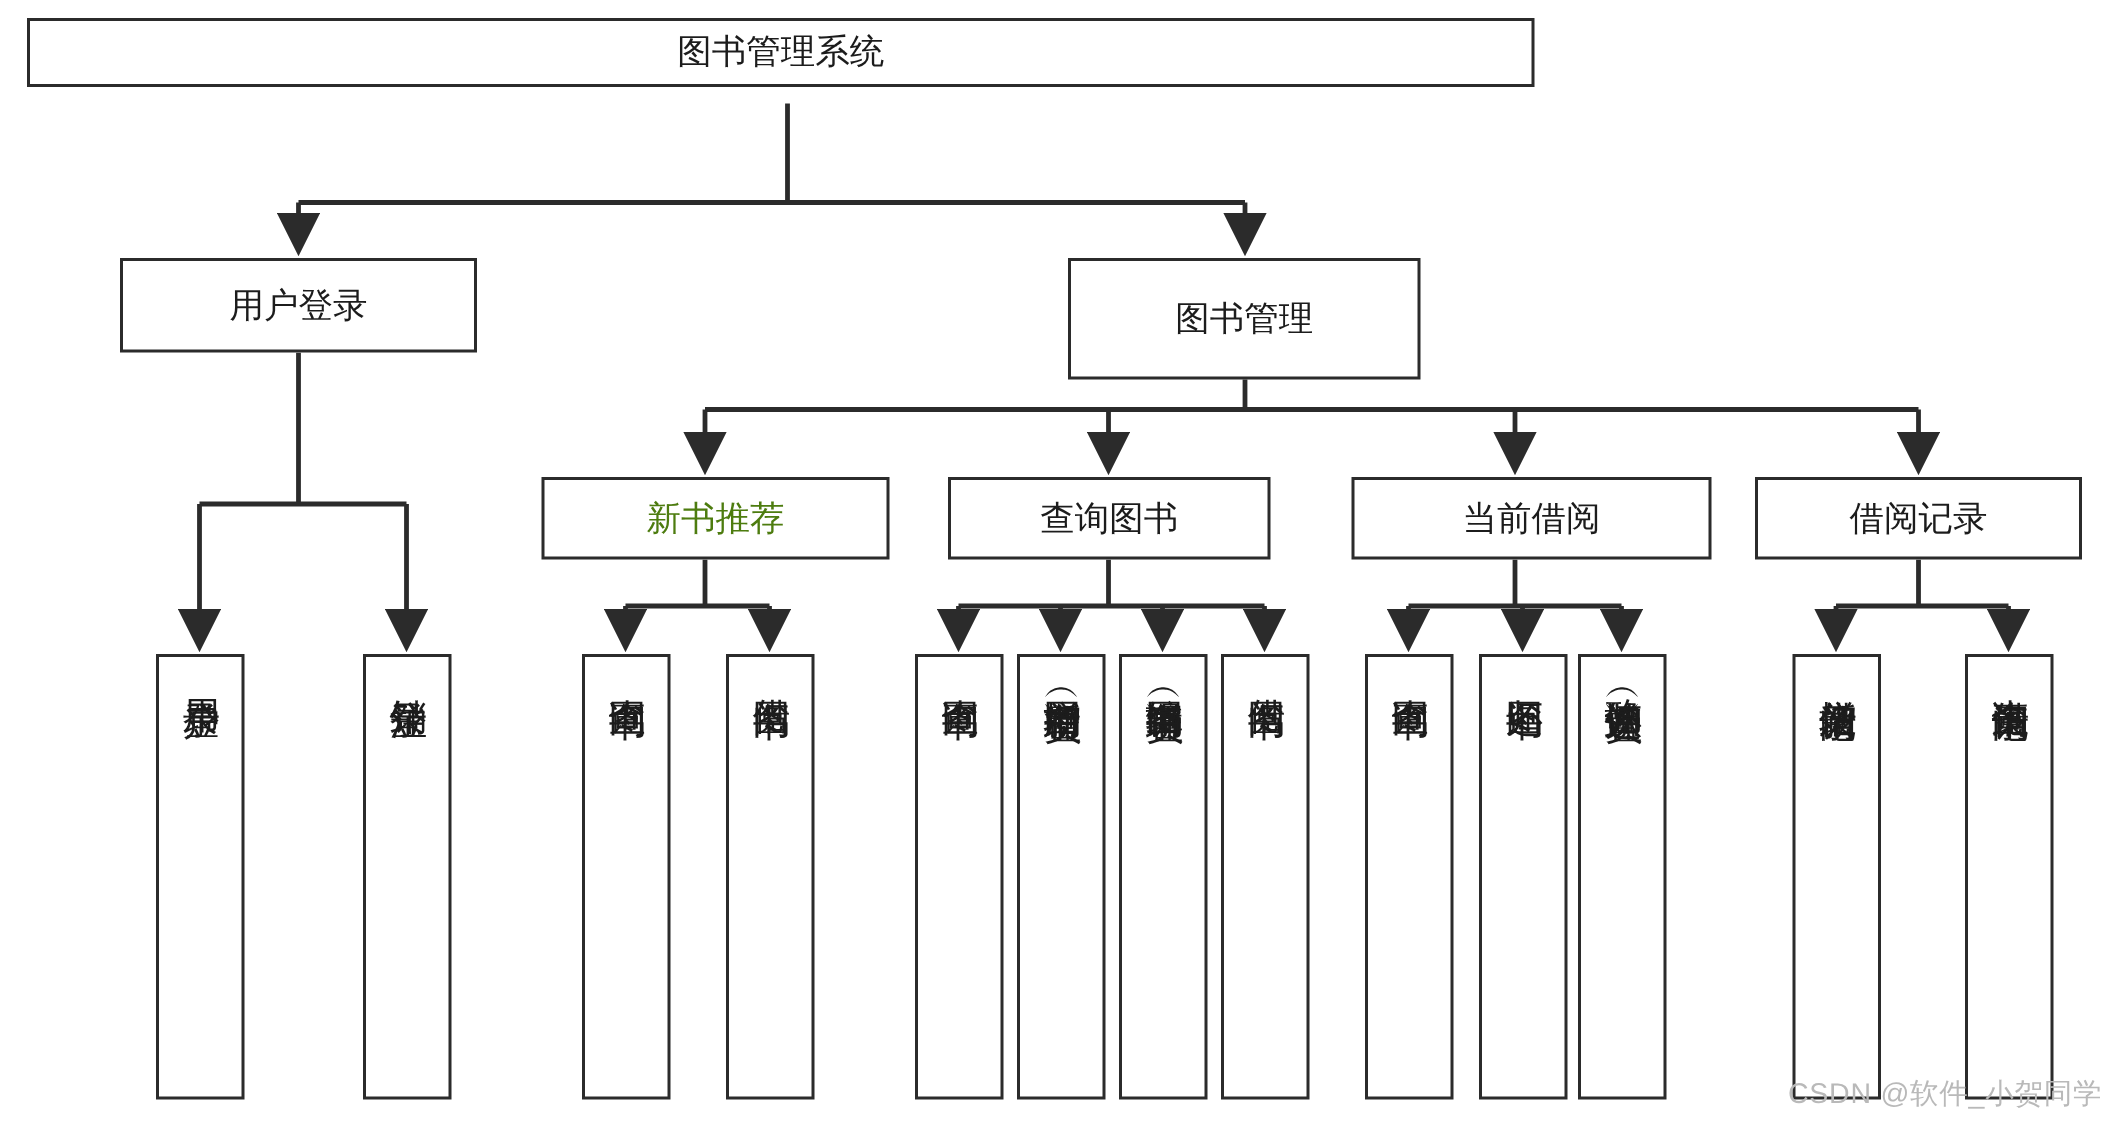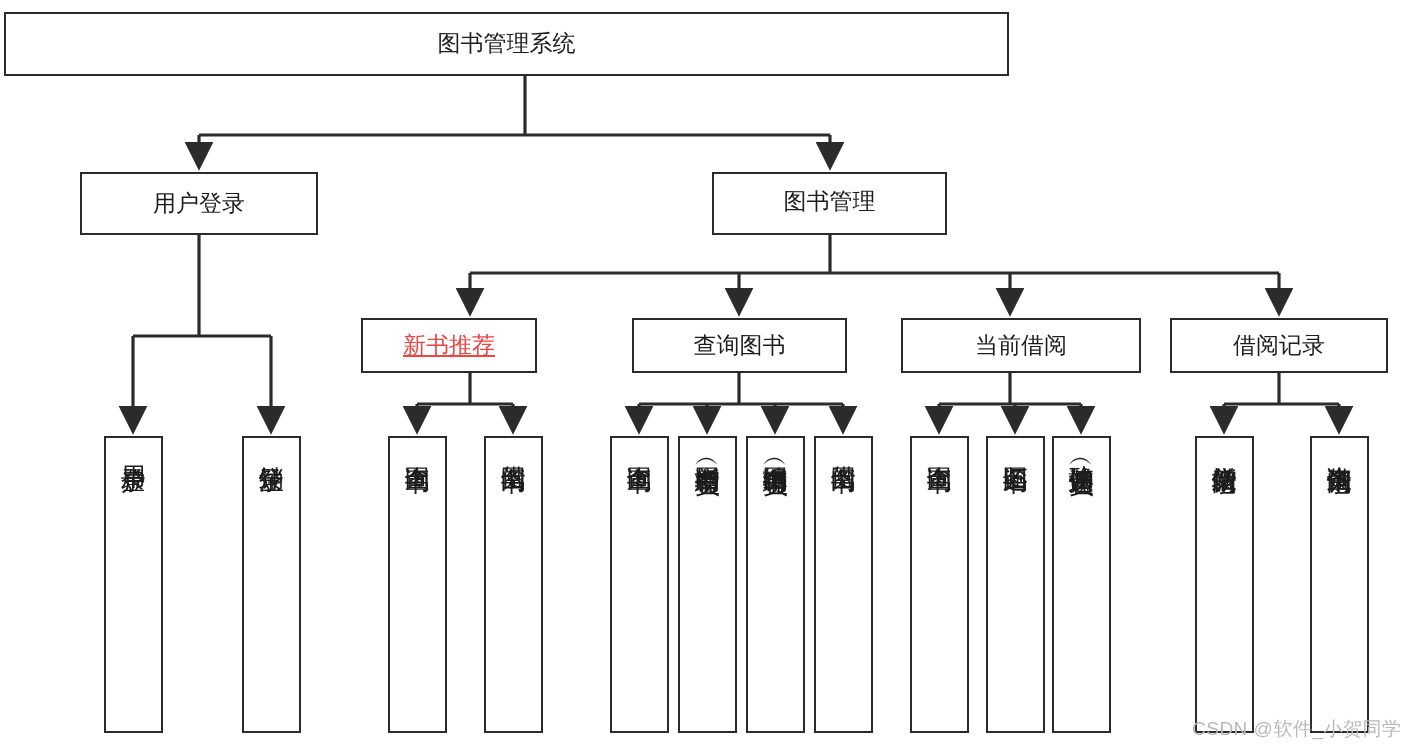--- a/index.html
+++ b/index.html
@@ -110,32 +110,32 @@
       <path d="M 1015 404 L 1015 430" marker-end="url(#arrow)"></path>
       <path d="M 1081 404 L 1081 430" marker-end="url(#arrow)"></path>
 
       <path d="M 1279 373 L 1279 404"></path>
       <path d="M 1224 404 L 1339 404"></path>
       <path d="M 1224 404 L 1224 430" marker-end="url(#arrow)"></path>
       <path d="M 1339 404 L 1339 430" marker-end="url(#arrow)"></path>
     </g>
   </svg>
 
-  <div class="node h" id="n-root" style="left: 4px; top: 12px; width: 1005px; height: 64px; border-color: rgb(43, 43, 43); color: rgb(28, 28, 28);">
+  <div class="node h" id="n-root" style="left: 18px; top: 12px; width: 1005px; height: 46px; border-color: rgb(43, 43, 43); color: rgb(28, 28, 28);">
     <span>图书管理系统</span>
   </div>
 
   <div class="node h" id="n-l2-0" style="left: 80px; top: 172px; width: 238px; height: 63px; border-color: rgb(43, 43, 43); color: rgb(28, 28, 28);">
     <span>用户登录</span>
   </div>
-  <div class="node h" id="n-l2-1" style="left: 712px; top: 172px; width: 235px; height: 63px; border-color: rgb(43, 43, 43); color: rgb(28, 28, 28); font-family: Liberation Mono, monospace;">
+  <div class="node h" id="n-l2-1" style="left: 712px; top: 172px; width: 235px; height: 81px; border-color: rgb(43, 43, 43); color: rgb(28, 28, 28);">
     <span>图书管理</span>
   </div>
 
-  <div class="node h" id="n-l3-0" style="left: 361px; top: 318px; width: 176px; height: 55px; border-color: rgb(43, 43, 43); color: #ef4444; text-decoration: underline;">
+  <div class="node h" id="n-l3-0" style="left: 361px; top: 318px; width: 232px; height: 55px; border-color: rgb(43, 43, 43); color: #4d7c0f;">
     <span>新书推荐</span>
   </div>
   <div class="node h" id="n-l3-1" style="left: 632px; top: 318px; width: 215px; height: 55px; border-color: rgb(43, 43, 43); color: rgb(28, 28, 28);">
     <span>查询图书</span>
   </div>
   <div class="node h" id="n-l3-2" style="left: 901px; top: 318px; width: 240px; height: 55px; border-color: rgb(43, 43, 43); color: rgb(28, 28, 28);">
     <span>当前借阅</span>
   </div>
   <div class="node h" id="n-l3-3" style="left: 1170px; top: 318px; width: 218px; height: 55px; border-color: rgb(43, 43, 43); color: rgb(28, 28, 28);">
     <span>借阅记录</span>

